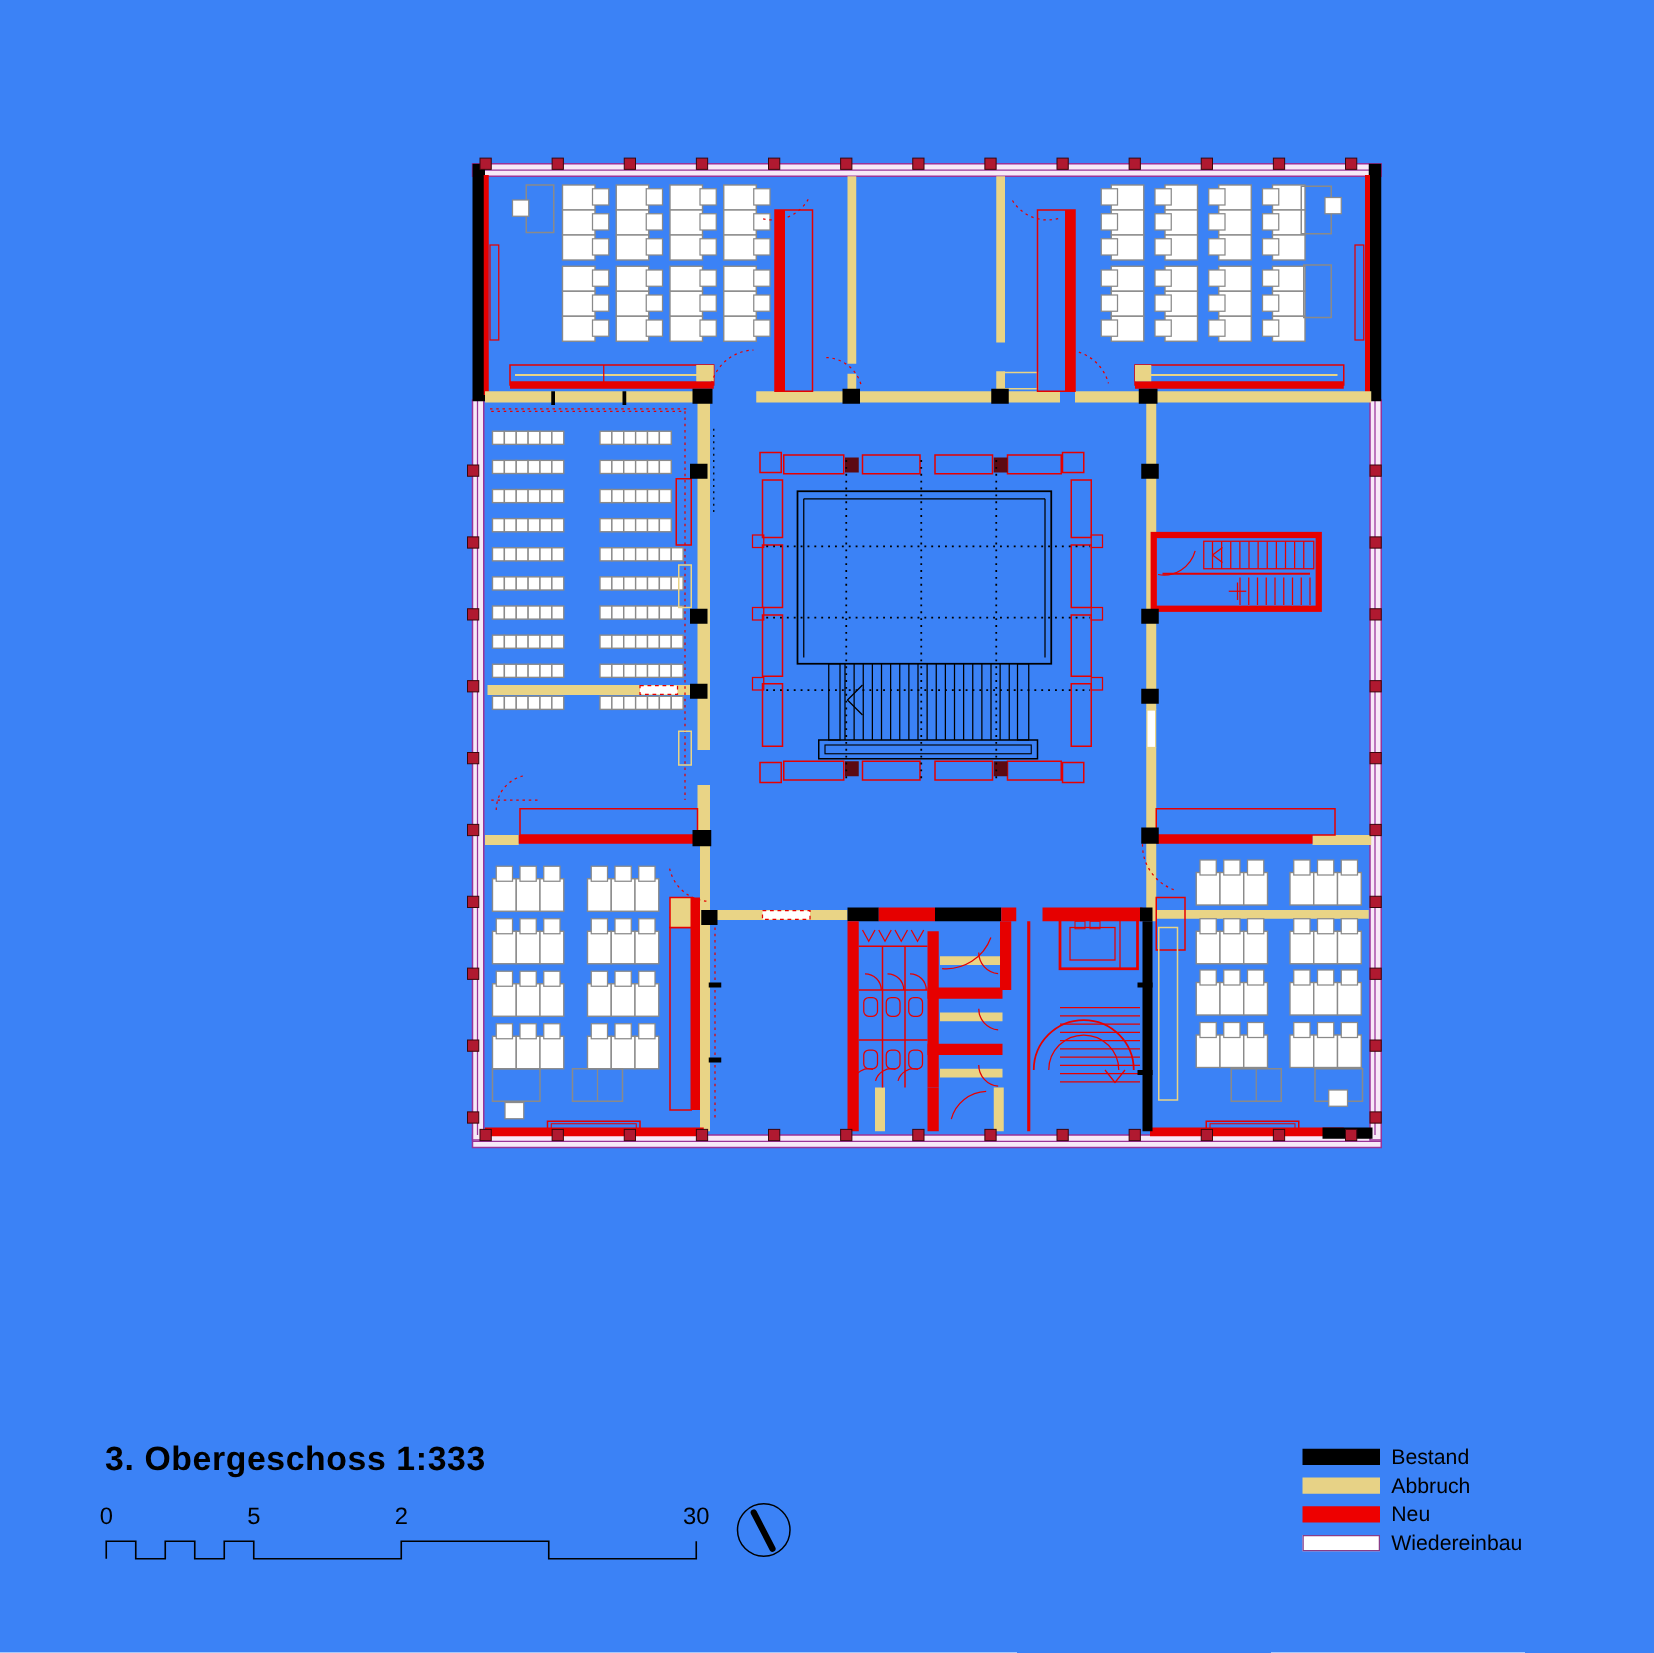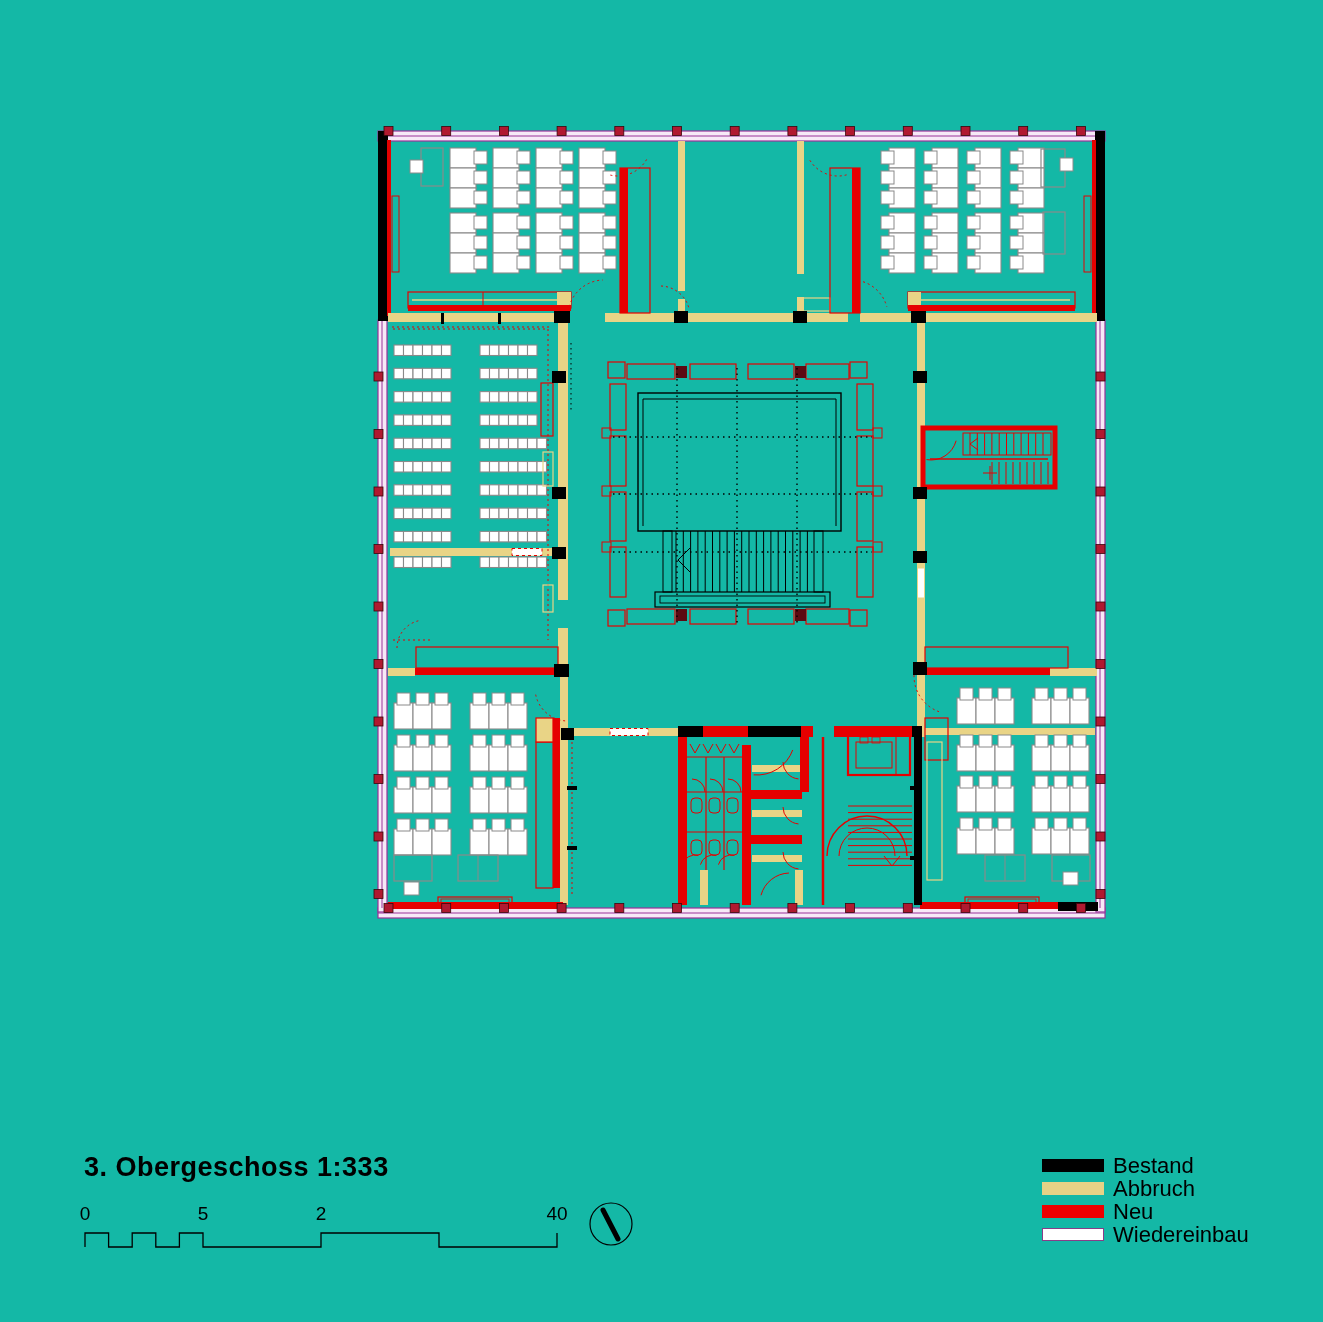--- a/index.html
+++ b/index.html
@@ -1,25 +1,25 @@
 <!DOCTYPE html>
 <html><head>
 <meta charset="utf-8">
 <style>
   html,body{margin:0;padding:0;background:#fff;}
-  .canvas{position:relative;width:1323px;height:1322px;background:#14b8a6;overflow:hidden;
+  .canvas{position:relative;width:1323px;height:1322px;background:#3b82f6;overflow:hidden;
           font-family:"Liberation Sans",sans-serif;}
   svg{position:absolute;left:0;top:0;}
   .ov{position:absolute;color:#000;}
   .title{font-size:27px;font-weight:bold;letter-spacing:0.5px;}
   .sb-label{font-size:19px;transform:translateX(-50%);}
   .legend{position:absolute;}
   .legend-row{display:flex;align-items:center;height:23px;}
   .swatch{width:62px;height:13px;margin-right:9px;box-sizing:border-box;}
-  .legend-label{font-size:22px;line-height:17px;}
+  .legend-label{font-size:17px;line-height:17px;}
 </style>
 </head>
 <body>
 
 <div class="canvas">
   <svg id="plan" width="1323" height="1322" viewBox="0 0 1323 1322">
       <rect x="378" y="131" width="727" height="10" fill="#f7e9f7" stroke="#993399" stroke-width="1.2"></rect>
       <line x1="378" y1="136" x2="1105" y2="136" stroke="#993399" stroke-width="1"></line>
       <rect x="378" y="908" width="727" height="10" fill="#f7e9f7" stroke="#993399" stroke-width="1.2"></rect>
       <line x1="378" y1="913" x2="1105" y2="913" stroke="#993399" stroke-width="1"></line>
@@ -689,21 +689,21 @@
       <circle cx="611" cy="1224" r="21" fill="none" stroke="#000000" stroke-width="1.2"></circle>
       <line x1="603" y1="1210" x2="618" y2="1239" stroke="#000000" stroke-width="5" stroke-linecap="round"></line>
       <polyline points="85,1247 85,1233 108.6,1233 108.6,1247 132.2,1247 132.2,1233 155.79999999999998,1233 155.79999999999998,1247 179.39999999999998,1247 179.39999999999998,1233 202.99999999999997,1233 202.99999999999997,1247 321,1247 321,1233 439,1233 439,1247 557,1247 557,1233" fill="none" stroke="#000" stroke-width="1.3"></polyline>
     </svg>
 
   <div class="ov title" style="left:84px;top:1152px;">3. Obergeschoss 1:333</div>
 
   <div class="ov sb-label" id="sb0" style="left: 85px; top: 1203px;">0</div>
   <div class="ov sb-label" id="sb1" style="left: 203px; top: 1203px;">5</div>
   <div class="ov sb-label" id="sb2" style="left: 321px; top: 1203px;">2</div>
-  <div class="ov sb-label" id="sb3" style="left: 557px; top: 1203px;">40</div>
+  <div class="ov sb-label" id="sb3" style="left: 557px; top: 1203px;">30</div>
 
   <div class="legend" id="legend" style="left: 1042px; top: 1154px;">
     <div class="legend-row">
       <div class="swatch" style="background: rgb(0, 0, 0); border: none;"></div>
       <div class="legend-label">Bestand</div>
     </div>
     <div class="legend-row">
       <div class="swatch" style="background: rgb(231, 210, 134); border: none;"></div>
       <div class="legend-label">Abbruch</div>
     </div>

